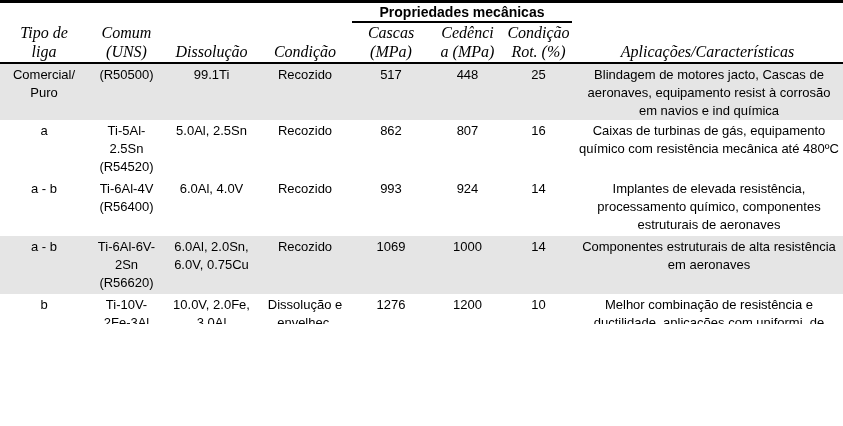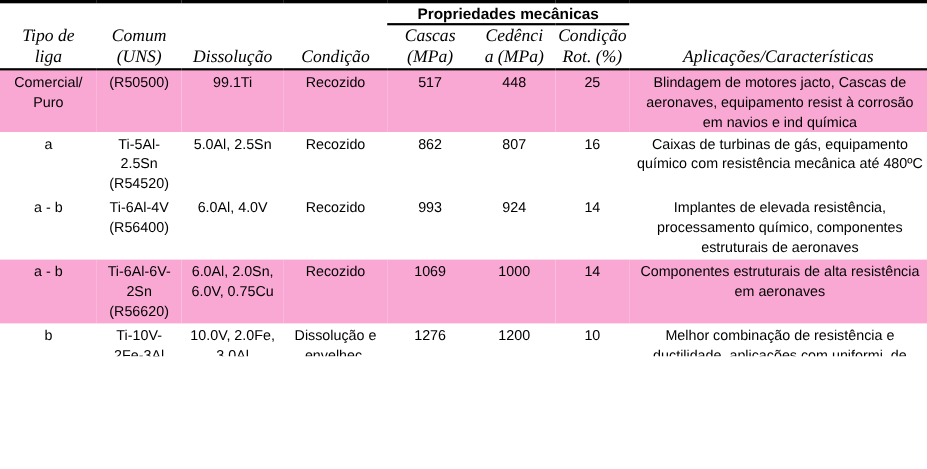--- a/index.html
+++ b/index.html
@@ -64,21 +64,21 @@
     vertical-align: top;
     text-align: center;
     padding: 2px 3px 0 3px;
     white-space: pre-line;
   }
   tbody td.left {
     text-align: center;
     white-space: normal;
     padding-left: 6px;
   }
-  tbody tr.shaded { background: #f9a8d4; }
+  tbody tr.shaded { background: #e5e5e5; }
   tbody tr.r1 { height: 57px; }
   tbody tr.r2, tbody tr.r3, tbody tr.r4, tbody tr.r5 { height: 58px; }
   tbody tr.r6 { height: 72px; }
 </style>
 </head>
 <body>
 
 <div class="page">
   <table class="alloys">
     <colgroup>

